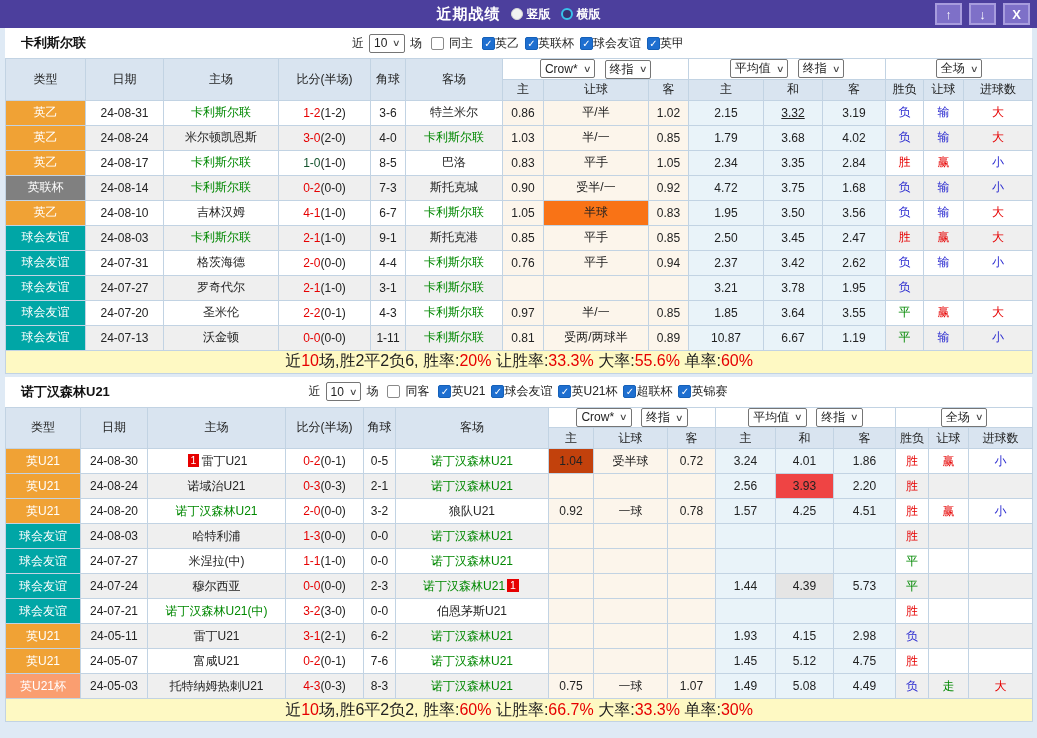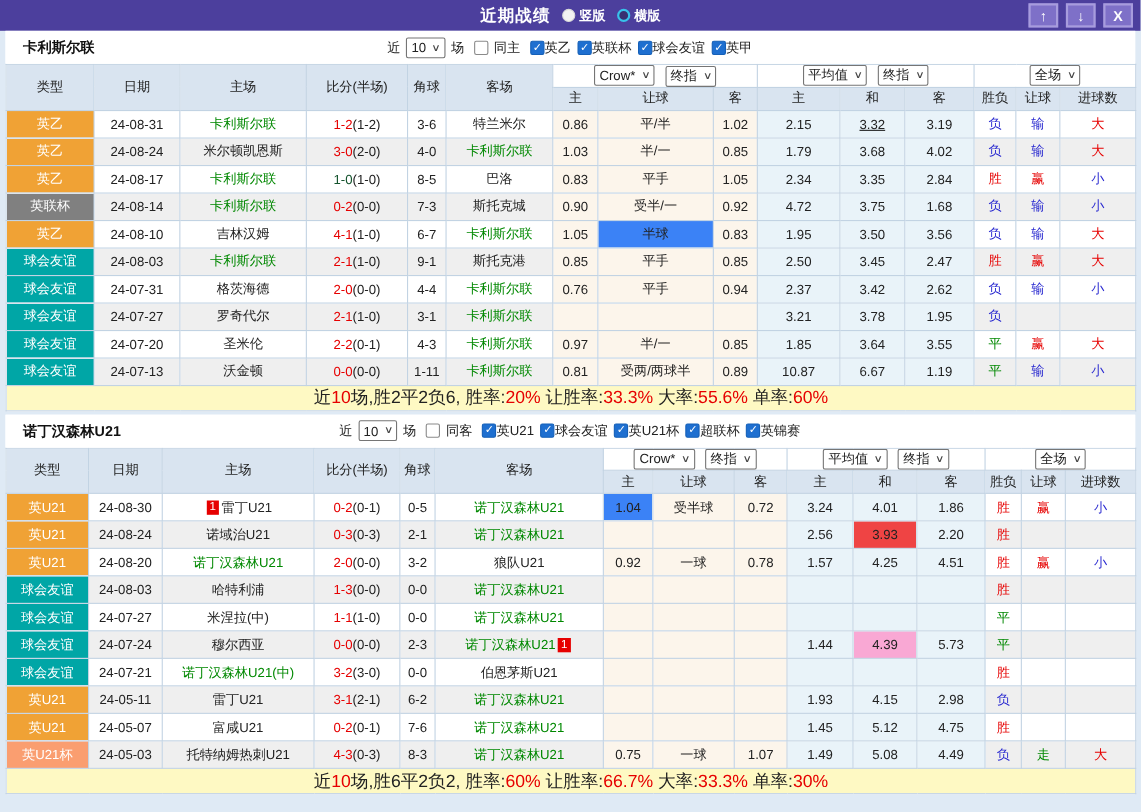--- a/index.html
+++ b/index.html
@@ -263,21 +263,21 @@
             <td style="color: rgb(42, 42, 208);">小</td>
           </tr>
           <tr class="odd">
             <td style="background: rgb(240, 162, 53); color: rgb(255, 255, 255);">英乙</td>
             <td>24-08-10</td>
             <td><span>吉林汉姆</span></td>
             <td><span style="color: rgb(230, 0, 0);">4-1</span><span>(1-0)</span></td>
             <td>6-7</td>
             <td><span style="color: rgb(0, 136, 0);">卡利斯尔联</span></td>
             <td style="background: rgb(252, 245, 235);">1.05</td>
-            <td style="background: #3b82f6; margin-top: 12px;">半球</td>
+            <td style="background: #f97316; margin-top: 12px;">半球</td>
             <td style="background: rgb(252, 245, 235);">0.83</td>
             <td style="background: rgb(233, 243, 249);">1.95</td>
             <td style="background: rgb(233, 243, 249);">3.50</td>
             <td style="background: rgb(233, 243, 249);">3.56</td>
             <td style="color: rgb(42, 42, 208);">负</td>
             <td style="color: rgb(42, 42, 208);">输</td>
             <td style="color: rgb(230, 0, 0);">大</td>
           </tr>
           <tr class="even">
             <td style="background: rgb(0, 166, 166); color: rgb(255, 255, 255);">球会友谊</td>
@@ -465,21 +465,21 @@
         </tr>
       </thead>
       <tbody>
           <tr class="odd">
             <td style="background: rgb(240, 162, 53); color: rgb(255, 255, 255);">英U21</td>
             <td>24-08-30</td>
             <td><span class="red-badge">1</span><span>雷丁U21</span></td>
             <td><span style="color: rgb(230, 0, 0);">0-2</span><span>(0-1)</span></td>
             <td>0-5</td>
             <td><span style="color: rgb(0, 136, 0);">诺丁汉森林U21</span></td>
-            <td style="background: #3b82f6;">1.04</td>
+            <td style="background: #c2410c;">1.04</td>
             <td style="background: rgb(252, 245, 235);">受半球</td>
             <td style="background: rgb(252, 245, 235);">0.72</td>
             <td style="background: rgb(233, 243, 249);">3.24</td>
             <td style="background: rgb(233, 243, 249);">4.01</td>
             <td style="background: rgb(233, 243, 249);">1.86</td>
             <td style="color: rgb(230, 0, 0);">胜</td>
             <td style="color: rgb(230, 0, 0);">赢</td>
             <td style="color: rgb(42, 42, 208);">小</td>
           </tr>
           <tr class="even">
@@ -554,21 +554,21 @@
             <td style="background: rgb(0, 166, 166); color: rgb(255, 255, 255);">球会友谊</td>
             <td>24-07-24</td>
             <td><span>穆尔西亚</span></td>
             <td><span style="color: rgb(230, 0, 0);">0-0</span><span>(0-0)</span></td>
             <td>2-3</td>
             <td><span style="color: rgb(0, 136, 0);">诺丁汉森林U21</span><span class="red-badge">1</span></td>
             <td style="background: rgb(252, 245, 235);"></td>
             <td style="background: rgb(252, 245, 235);"></td>
             <td style="background: rgb(252, 245, 235);"></td>
             <td style="background: rgb(233, 243, 249);">1.44</td>
-            <td style="background: #f9a8d4; margin-top: 12px;">4.39</td>
+            <td style="background: #e5e5e5; margin-top: 12px;">4.39</td>
             <td style="background: rgb(233, 243, 249);">5.73</td>
             <td style="color: rgb(0, 136, 0);">平</td>
             <td></td>
             <td></td>
           </tr>
           <tr class="odd">
             <td style="background: rgb(0, 166, 166); color: rgb(255, 255, 255);">球会友谊</td>
             <td>24-07-21</td>
             <td><span style="color: rgb(0, 136, 0);">诺丁汉森林U21(中)</span></td>
             <td><span style="color: rgb(230, 0, 0);">3-2</span><span>(3-0)</span></td>

